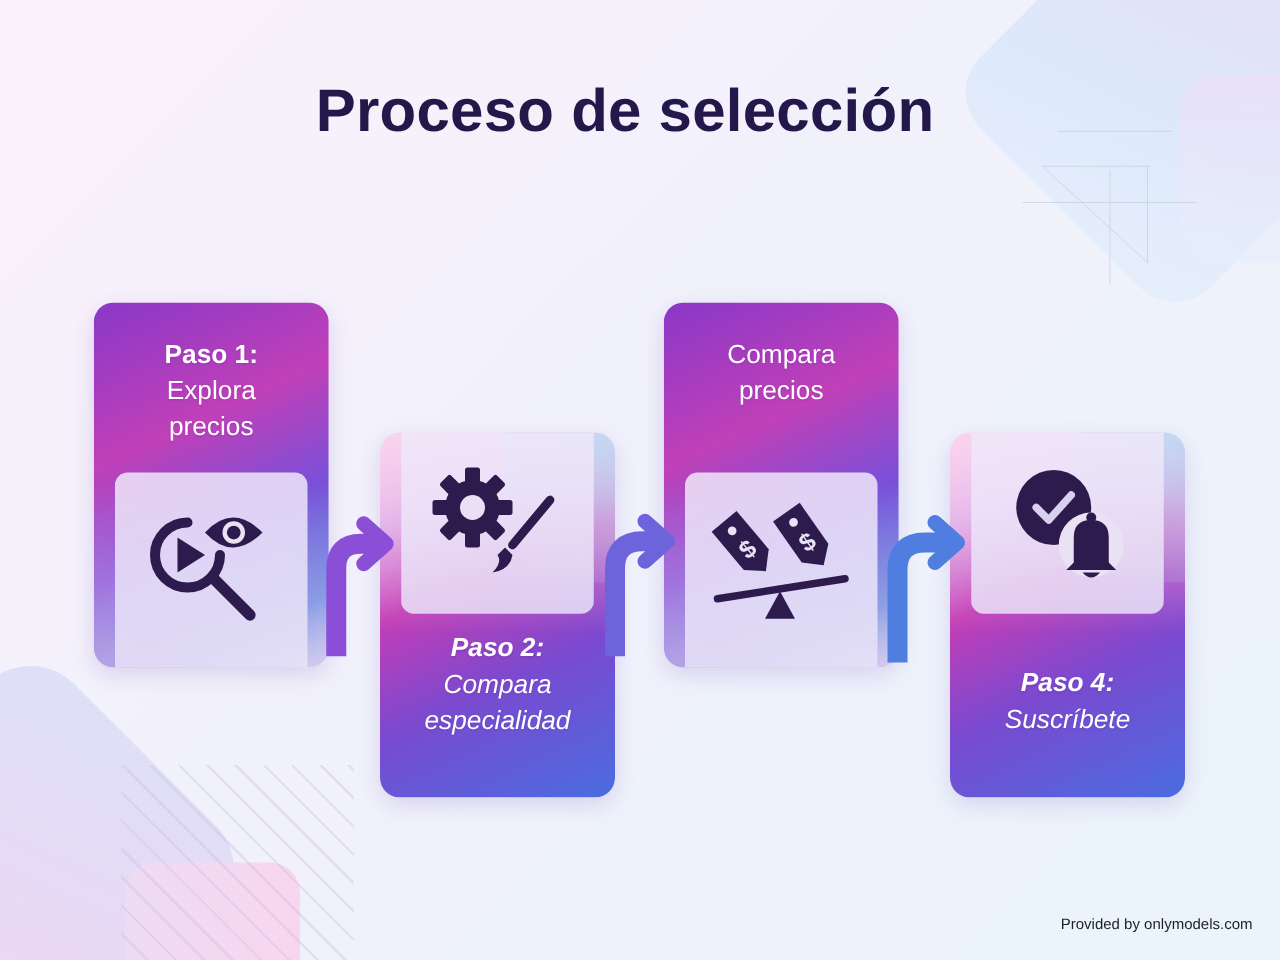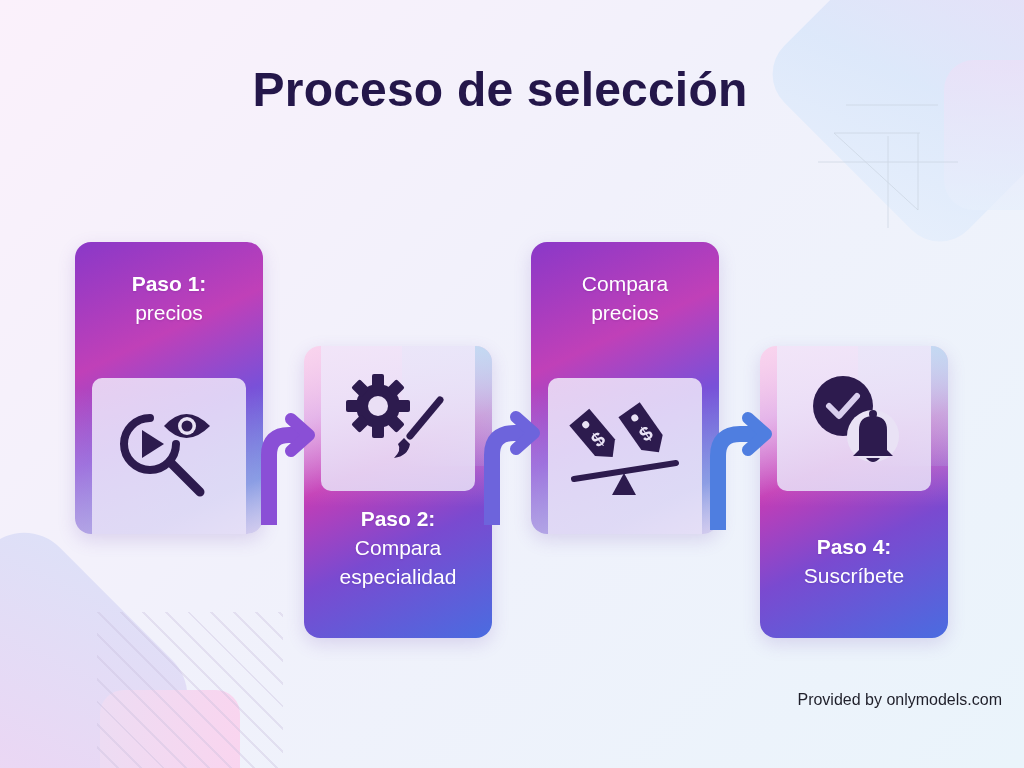--- a/index.html
+++ b/index.html
@@ -66,37 +66,37 @@
     background: linear-gradient(200deg, rgba(175,225,245,0.7), rgba(0,0,0,0));
   }
   .card-label {
     position: absolute; left: 0; width: 100%; text-align: center;
     font-family: "Liberation Sans", sans-serif; font-size: 21px; line-height: 29px;
     text-shadow: 0 1px 2px rgba(60,20,100,0.15); z-index: 2;
   }
   .card-label .step { font-weight: 700; display: block; }
   .card-label .name { display: block; }
   .card.top .card-label { top: 27px; }
-  .card.bottom .card-label { top: 158px; }
+  .card.bottom .card-label { top: 158px; font-style: italic; }
 
   .icon-box {
     position: absolute; left: 17px; width: 154px; height: 140px;
     border-radius: 10px; z-index: 2;
     background: linear-gradient(180deg, rgba(240,232,250,0.85), rgba(232,226,248,0.85));
     display: flex; align-items: center; justify-content: center;
   }
   .card.top .icon-box { top: 136px; height: 156px; border-radius: 10px 10px 0 0; }
   .card.bottom .icon-box { top: 0; height: 145px; border-radius: 0 0 10px 10px; }
   .icon-box svg { display: block; }
 
   .arrow { position: absolute; z-index: 3; }
 
   .credit {
-    position: absolute; right: 22px; top: 691px;
-    font-family: "Liberation Sans", sans-serif; font-size: 16px; color: #1f1f2a;
+    position: absolute; right: 22px; top: 732px;
+    font-family: "Liberation Sans", sans-serif; font-size: 12px; color: #1f1f2a;
   }
 </style>
 </head>
 <body>
 
 <div class="bg-shape shape-tr"></div>
 <div class="bg-shape shape-tr2"></div>
 <div class="bg-shape shape-bl"></div>
 <div class="bg-shape shape-bl2"></div>
 <div class="bg-shape stripes"></div>
@@ -111,20 +111,21 @@
   </g>
 </svg>
 
 <h1 class="title">
   <span style="display:block">Proceso de selección</span>
 </h1>
 
 <div class="card top" style="left:75px; top:242px;">
   <div class="card-label">
     <span class="step">Paso 1:</span>
+    <span class="name">Explora</span>
     <span class="name">precios</span>
   </div>
   <div class="icon-box">
     <svg width="110" height="110" viewBox="0 0 110 110" style="margin-top:-10px">
       <g fill="#2d1b4e">
         <path d="M36 22 a26 26 0 1 0 26 26" fill="none" stroke="#2d1b4e" stroke-width="8" stroke-linecap="round"></path>
         <path d="M28 34 L50 48 L28 62 Z"></path>
         <line x1="56" y1="66" x2="86" y2="96" stroke="#2d1b4e" stroke-width="9" stroke-linecap="round"></line>
         <path d="M50 30 Q72 6 96 30 Q72 54 50 30 Z"></path>
         <circle cx="73" cy="30" r="9" fill="#e9e2f5"></circle>

